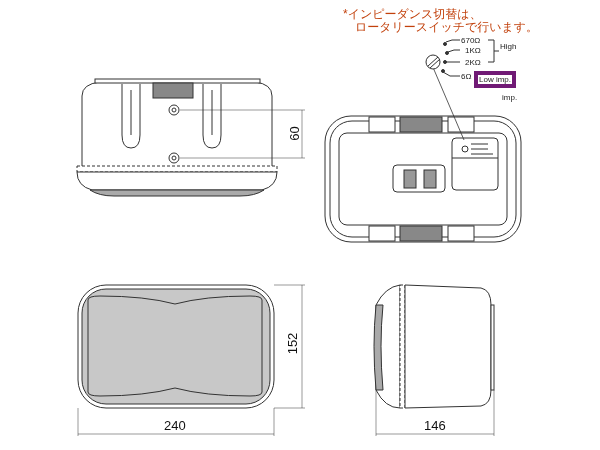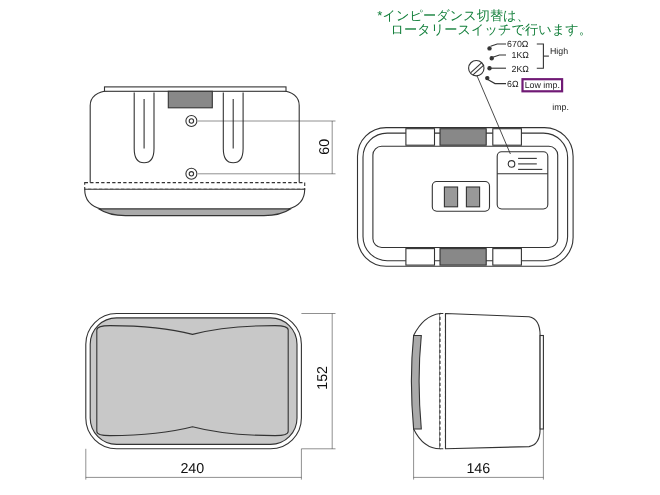--- a/index.html
+++ b/index.html
@@ -1,22 +1,22 @@
 <!DOCTYPE html>
 <html><head>
 <meta charset="utf-8">
 <style>
   html,body{margin:0;padding:0;background:#fff;}
   body{width:600px;height:450px;position:relative;overflow:hidden;font-family:"Liberation Sans",sans-serif;}
   svg{position:absolute;left:0;top:0;}
-  .note{position:absolute;font-size:12px;line-height:13px;color:#15803d;white-space:nowrap;}
+  .note{position:absolute;font-size:12px;line-height:13px;color:#c2410c;white-space:nowrap;}
   .lbl{position:absolute;font-size:8px;color:#222;white-space:nowrap;font-family:"Liberation Sans",sans-serif;}
   .dim{position:absolute;font-size:13px;color:#111;font-family:"Liberation Sans",sans-serif;}
   .vert{transform:rotate(-90deg);transform-origin:center;}
-  .box{border:2px solid #701a75;padding:0 1px;line-height:9px;}
+  .box{border:4px solid #701a75;padding:0 1px;line-height:9px;}
 </style>
 </head>
 <body>
 
 <svg width="600" height="450" viewBox="0 0 600 450">
 
   <g stroke="#333" stroke-width="1" fill="#fff">
     <path d="M82,96 Q82,84 100,82 L255,82 Q272,84 272,96 L272,168 L82,168 Z"></path>
     <rect x="95" y="79" width="165" height="4" fill="#fff"></rect>
     <rect x="153" y="83" width="40" height="15" fill="#888"></rect>

